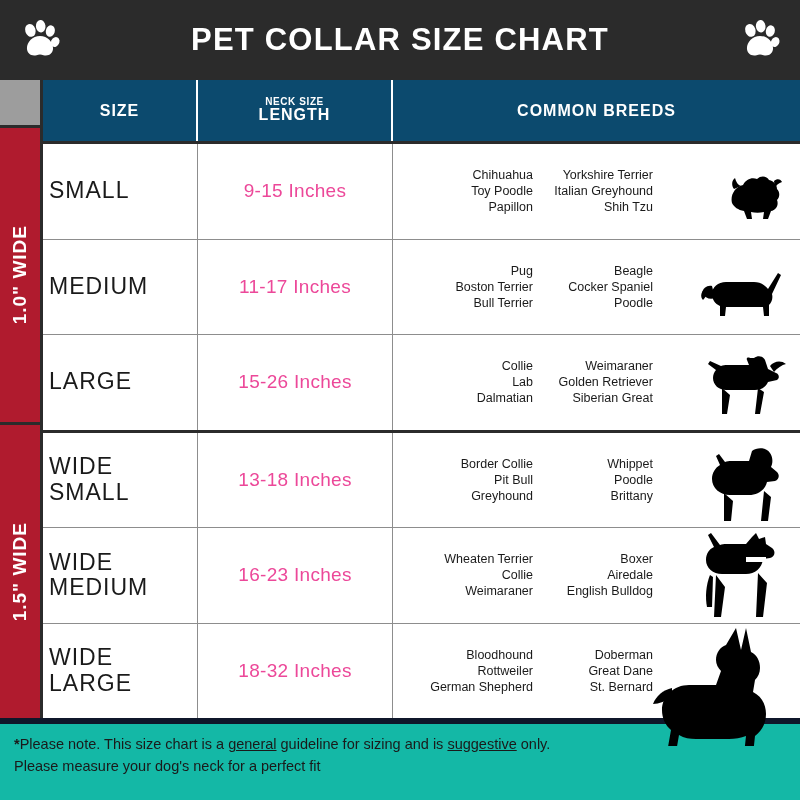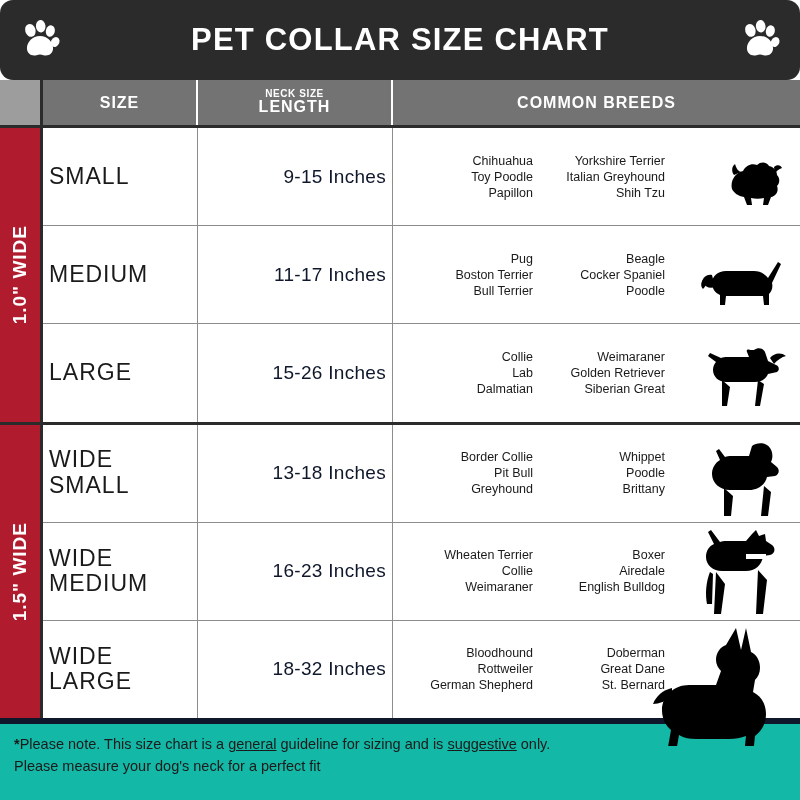--- a/index.html
+++ b/index.html
@@ -16,21 +16,20 @@
   }
 
   
   .header {
     position: relative;
     height: 80px;
     background: #2b2b2b;
     display: flex;
     align-items: center;
     justify-content: center;
-    border-radius: 13px;
   }
   .header-title {
     color: #ffffff;
     font-size: 31px;
     letter-spacing: 1.2px;
     font-weight: bold;
     text-align: center;
   }
   .paw {
     position: absolute;
@@ -82,22 +81,22 @@
 
   .grid {
     flex: 1 1 auto;
     display: flex;
     flex-direction: column;
     border-left: 3px solid #2b2b2b;
   }
 
   .head-row {
     display: flex;
-    height: 48px;
-    background: #737373;
+    height: 64px;
+    background: #0c4a6e;
     color: #ffffff;
     border-bottom: 3px solid #2b2b2b;
   }
   .head-cell {
     display: flex;
     align-items: center;
     justify-content: center;
     font-size: 16px;
     font-weight: bold;
     letter-spacing: 1.0px;
@@ -142,42 +141,42 @@
     text-align: left;
     font-size: 23px;
     letter-spacing: 1px;
     color: #1a1a1a;
     line-height: 1.12;
   }
   .size-txt.two-line { font-size: 23px; }
 
   .len-txt {
     width: 100%;
-    text-align: right;
+    text-align: center;
     font-size: 19px;
-    color: #0f172a;
+    color: #ec4899;
     letter-spacing: .3px;
   }
 
   .breeds {
     position: relative;
     width: 100%;
     height: 100%;
     display: flex;
     align-items: center;
   }
   .breed-col {
     font-size: 12.5px;
     line-height: 1.28;
     color: #1a1a1a;
     white-space: nowrap;
     text-align: right;
   }
   .breed-col.one { margin-left: 16px; width: 118px; }
-  .breed-col.two { margin-left: 12px; width: 120px; }
+  .breed-col.two { margin-left: 0; width: 120px; }
 
   .dog-slot {
     position: absolute;
     right: 4px;
     bottom: 0;
     display: flex;
     align-items: flex-end;
     justify-content: flex-end;
     pointer-events: none;
   }

